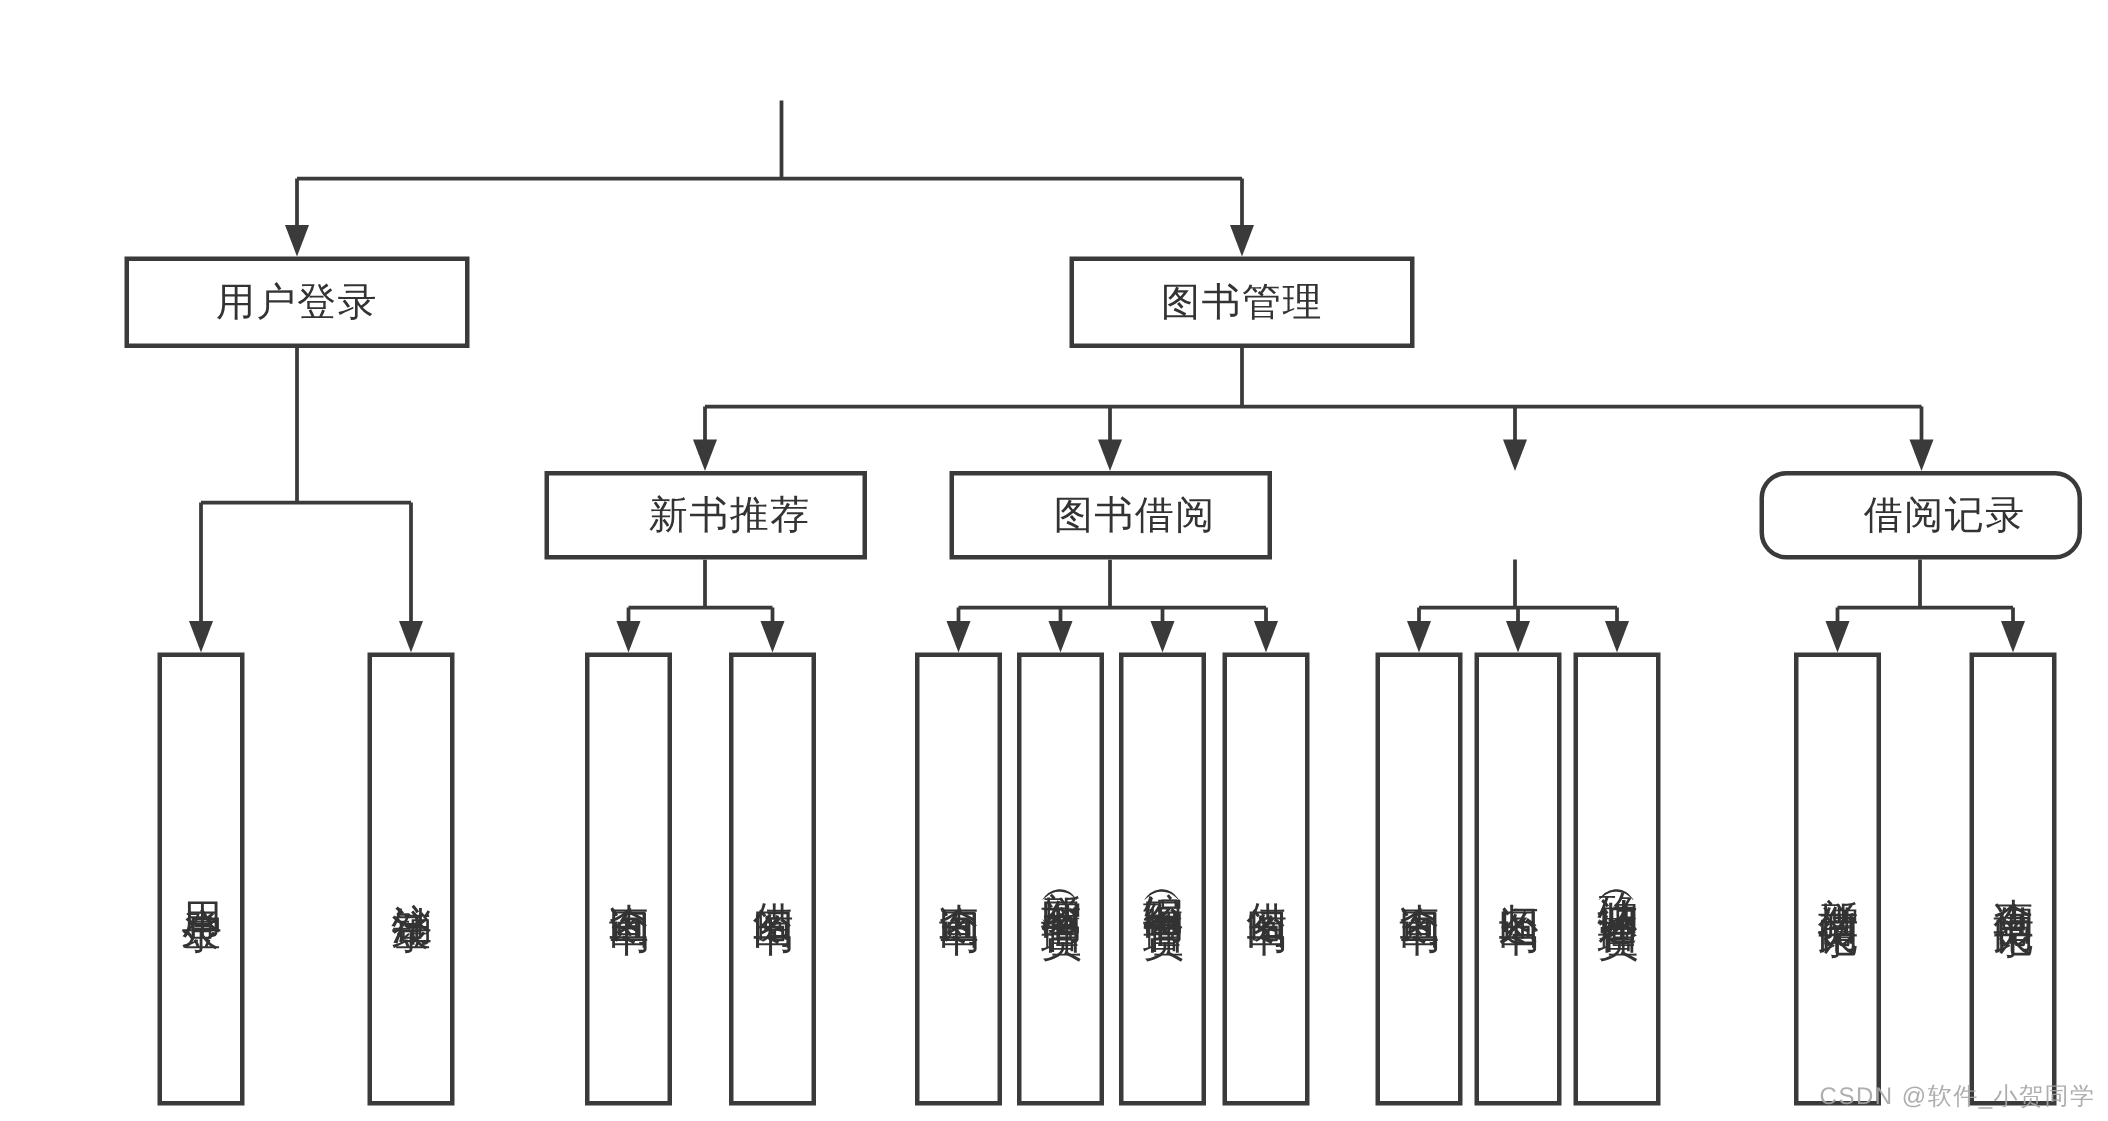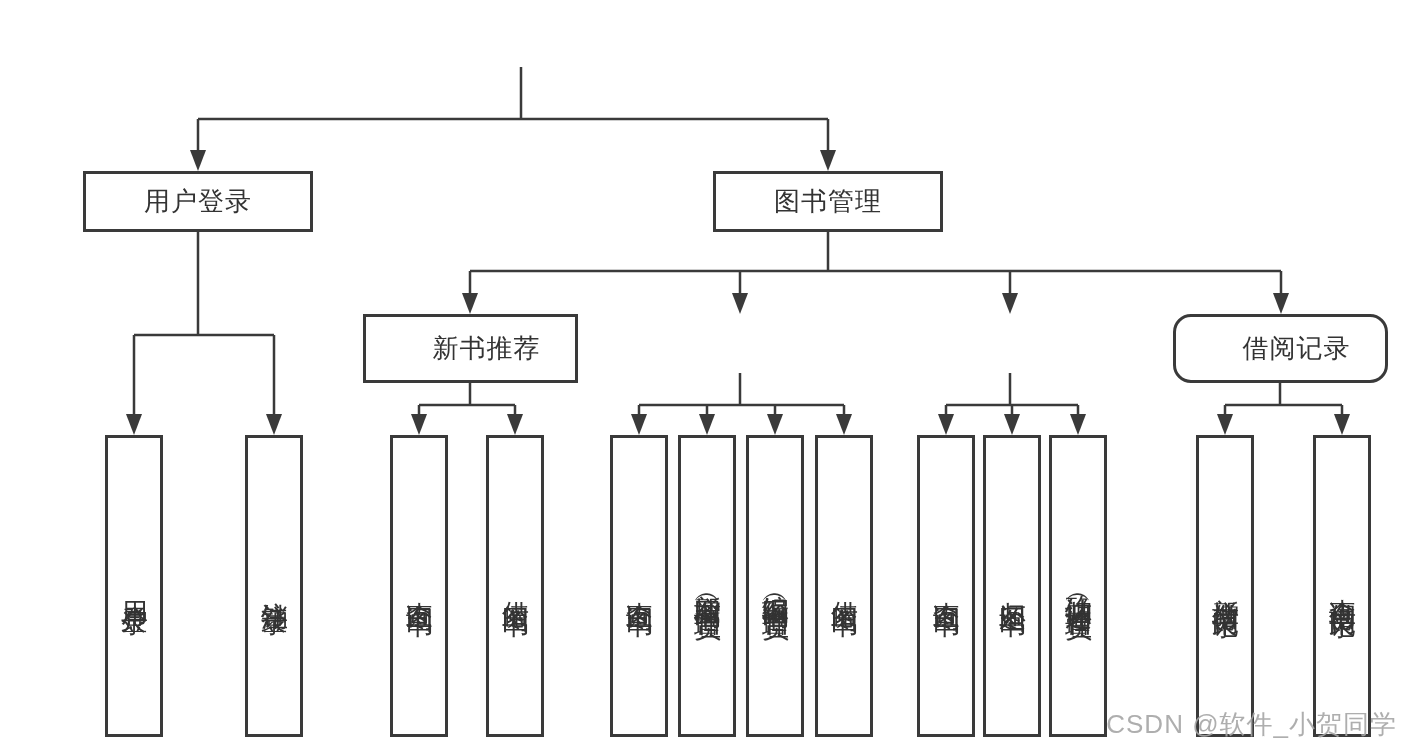--- a/index.html
+++ b/index.html
@@ -34,39 +34,39 @@
     font-size:27px;
     letter-spacing:3px;
     line-height:1;
     white-space:nowrap;
   }
   
   .root-box   { left:20px;  top:12px;  width:1002px; height:55px; }
   .lvl2       { top:171px; width:230px; height:61px; }
   .n-login    { left:83px; }
   .n-bookmgmt { left:713px; }
-  .lvl3       { top:314px; width:215px; height:69px;padding-left:32px; }
+  .lvl3       { top:314px; width:215px; height:59px;padding-left:32px; }
   .n-newbook  { left:363px; }
   .n-borrow   { left:633px; }
   .n-current  { left:903px; }
   .n-records  { left:1173px;border-radius:18px; }
   .leaf       { top:435px; width:58px; height:302px; }
   .lf1  { left:105px; }  .lf2  { left:245px; }
   .lf3  { left:390px; }  .lf4  { left:486px; }
   .lf5  { left:610px; }  .lf6  { left:678px; }
   .lf7  { left:746px; }  .lf8  { left:815px; }
   .lf9  { left:917px; }  .lf10 { left:983px; }
   .lf11 { left:1049px; }
   .lf12 { left:1196px; } .lf13 { left:1313px; }
   .watermark {
     position:absolute;
     right:8px;
     bottom:5px;
     z-index:2;
-    font-size:26px;
+    font-size:16px;
     color:rgba(165,165,165,0.9);
     letter-spacing:1px;
     white-space:nowrap;
     margin-left:40px;
   }
 </style>
 </head>
 <body>
 
 <div class="stage">
@@ -103,20 +103,23 @@
 
   <div class="box lvl2 n-login">
     <span class="h-label">用户登录</span>
   </div>
   <div class="box lvl2 n-bookmgmt">
     <span class="h-label">图书管理</span>
   </div>
 
   <div class="box lvl3 n-newbook">
     <span class="h-label">新书推荐</span>
+  </div>
+  <div class="box lvl3 n-borrow">
+    <span class="h-label">图书借阅</span>
   </div>
   <div class="box lvl3 n-records">
     <span class="h-label">借阅记录</span>
   </div>
 
   <div class="box leaf lf1">
     <span class="v-label">用户登录</span>
   </div>
   <div class="box leaf lf2">
     <span class="v-label">注销登录</span>

